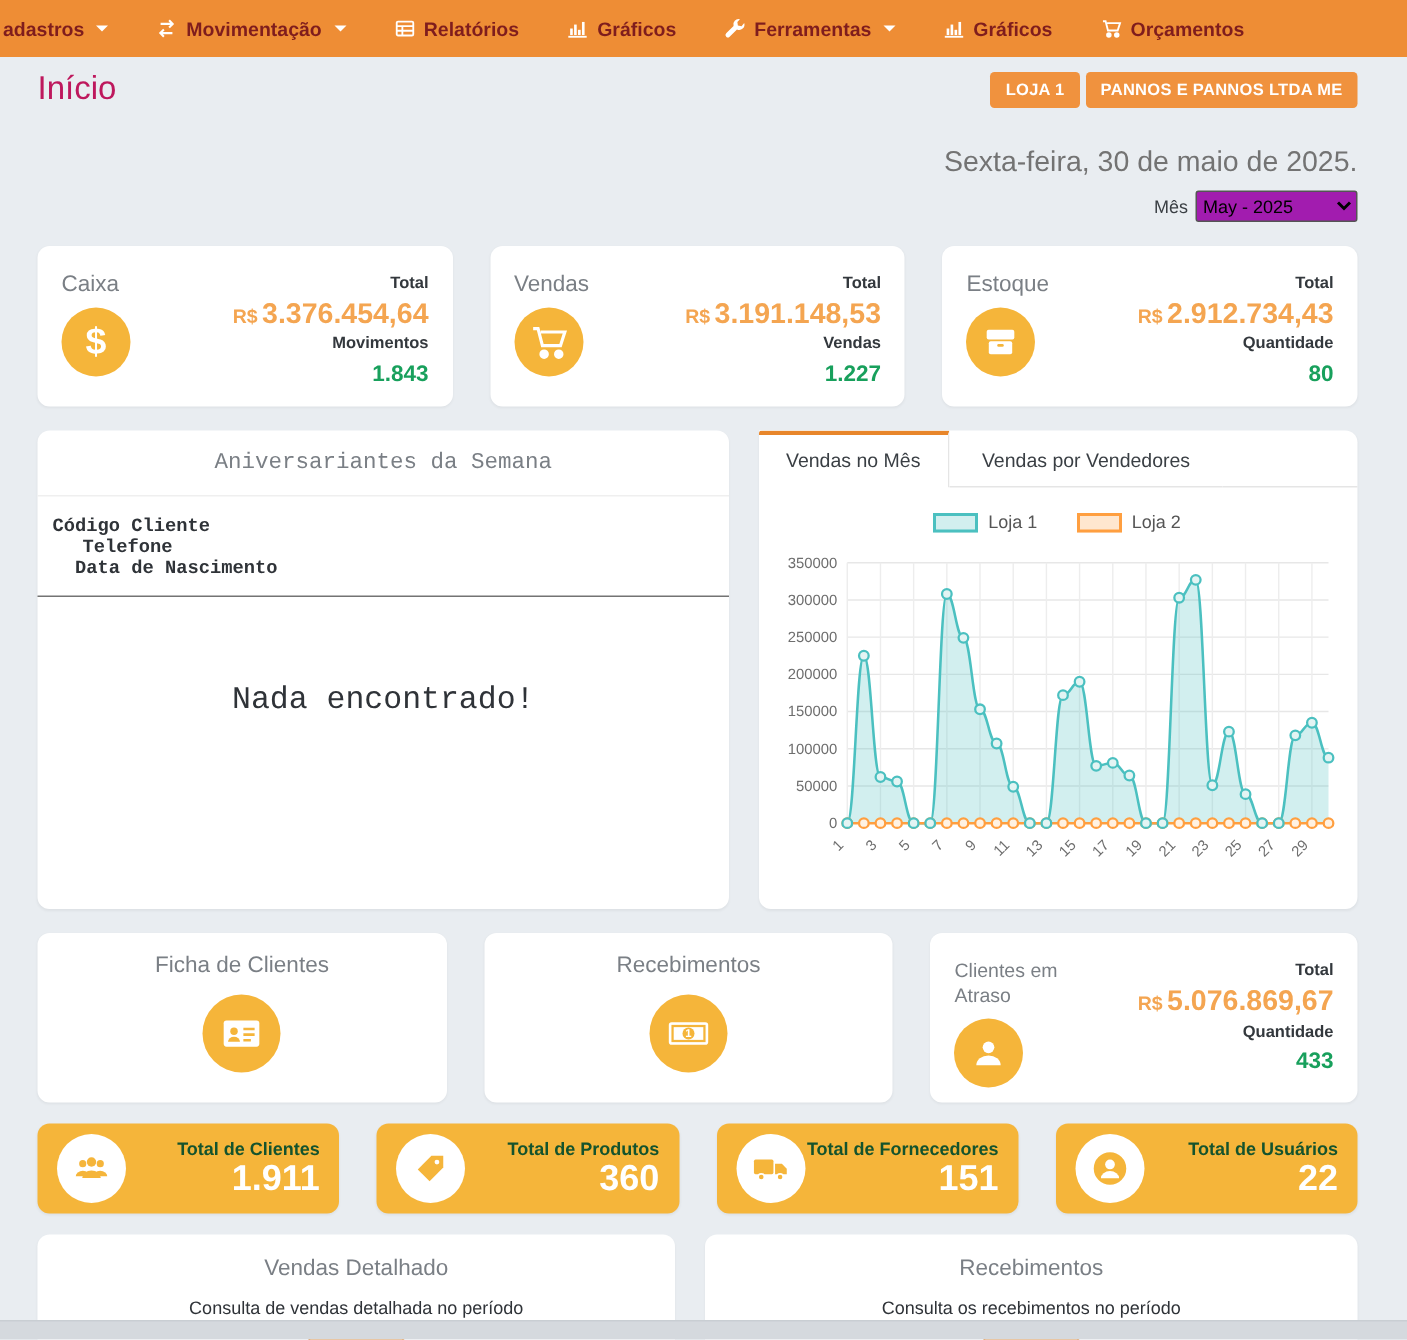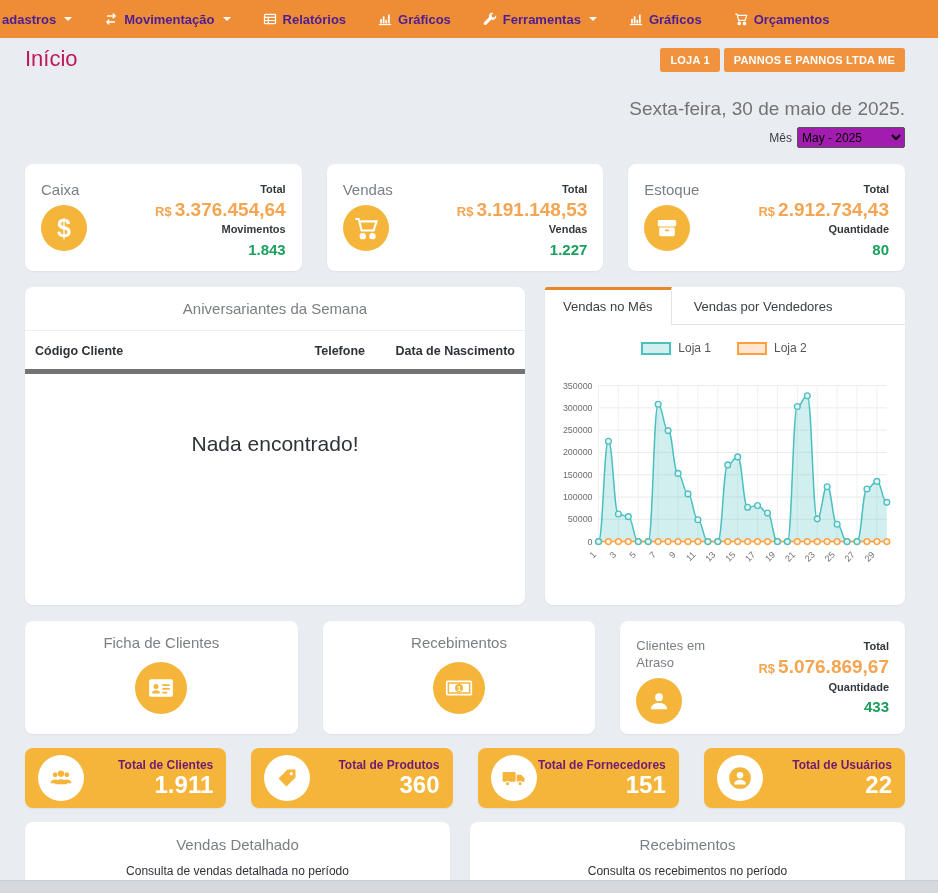--- a/index.html
+++ b/index.html
@@ -1,21 +1,21 @@
 <!DOCTYPE html>
 <html><head>
 <meta charset="utf-8">
 <style>
   * { margin:0; padding:0; box-sizing:border-box; }
   html,body { width:938px; height:893px; overflow:hidden; }
   body { background:#E9EDF1; font-family:"Liberation Sans", sans-serif; color:#33383D; position:relative; }
 
   
   .navbar { height:38px; background:#EE8D35; display:flex; align-items:center; gap:32px; padding-left:2px; }
-  .nav-item { color:#4c1d95; font-size:13px; font-weight:700; display:flex; align-items:center; gap:6px; cursor:pointer; white-space:nowrap; }
+  .nav-item { color:#7f1d1d; font-size:13px; font-weight:700; display:flex; align-items:center; gap:6px; cursor:pointer; white-space:nowrap; }
   .nav-item svg { display:block; }
   .caret { width:0; height:0; border-left:4px solid transparent; border-right:4px solid transparent; border-top:4px solid #fff; margin-left:2px; }
 
   
   .page { padding:0 33px 0 25px; }
   .header-row { display:flex; justify-content:space-between; align-items:flex-start; margin-top:8px; }
   .page-title { font-size:22px; color:#be185d; font-weight:400; }
   .header-right { display:flex; flex-direction:column; align-items:flex-end; }
   .store-buttons { display:flex; gap:4px; margin-top:2px; }
   .store-btn { background:#F0923E; color:#fff; font-size:11px; font-weight:700; border:none; border-radius:3px; padding:6px 10px; cursor:pointer; letter-spacing:.2px; }
@@ -37,23 +37,23 @@
   .icon-circle .dollar { color:#fff; font-size:25px; font-weight:700; }
   .sc-right { margin-left:auto; display:flex; flex-direction:column; align-items:flex-end; }
   .sc-cap { font-size:11px; font-weight:700; color:#33383D; line-height:1.6; }
   .sc-amount { color:#F4A551; font-weight:700; line-height:1.2; }
   .sc-amount .rs { font-size:13px; margin-right:3px; }
   .sc-amount .amt { font-size:19px; }
   .sc-count { font-size:15px; font-weight:700; color:#18A05C; line-height:1.5; }
 
   
   .row-mid { margin-top:16px; gap:20px; }
-  .birthday-card { width:500px; min-height:318px; }
+  .birthday-card { width:461px; min-height:318px;font-family:Liberation Mono, monospace; }
   .panel-title { text-align:center; font-size:15px; color:#7A7F85; padding:13px 10px; border-bottom:1px solid #EFEFEF; }
-  .bt-head { display:flex; padding:13px 10px 11px; border-bottom:5px solid #737373; font-size:12.5px; font-weight:700; color:#2F3338; }
+  .bt-head { display:flex; padding:13px 10px 11px; border-bottom:1px solid #737373; font-size:12.5px; font-weight:700; color:#2F3338;flex-direction:column; }
   .bt-col1 { flex:1; text-align:left; }
   .bt-col2 { width:80px; text-align:right; }
   .bt-col3 { width:150px; text-align:right; }
   .empty-msg { text-align:center; font-size:21px; color:#2F3338; margin-top:58px; }
 
   .chart-card { flex:1; min-height:312px; border-top-left-radius:0; }
   .tab-row { display:flex; align-items:stretch; }
   .tab { font-size:13px; color:#3A3F44; cursor:pointer; white-space:nowrap; }
   .tab.active { border-top:3px solid #E8862B; border-right:1px solid #E5E5E5; padding:9px 18px 10px; border-top-left-radius:2px; }
   .tab.inactive { padding:12px 22px 10px; border-bottom:1px solid #E5E5E5; }
@@ -67,21 +67,21 @@
   .row-actions { margin-top:16px; }
   .action-card { flex:1; min-height:103px; padding:13px 10px; text-align:center; }
   .ac-title { font-size:15px; color:#7A7F85; }
   .action-card .icon-circle { width:52px; height:52px; margin:11px auto 0; }
 
   
   .row-tiles { margin-top:14px; }
   .tile { flex:1; background:#F5B53A; border-radius:8px; height:60px; display:flex; align-items:center; padding:0 13px; box-shadow:0 1px 2px rgba(0,0,0,.06); cursor:pointer; }
   .tile-circle { width:46px; height:46px; border-radius:50%; background:#fff; display:flex; align-items:center; justify-content:center; }
   .tile-right { margin-left:auto; text-align:right; }
-  .tile-label { color:#701a75; font-size:12px; font-weight:700; }
+  .tile-label { color:#14532d; font-size:12px; font-weight:700; }
   .tile-value { color:#fff; font-size:24px; font-weight:700; line-height:1.1; }
 
   
   .row-bottom { margin-top:14px; gap:20px; }
   .bottom-panel { background:linear-gradient(#fff 68%, #EDEFF2); border-radius:8px; box-shadow:0 1px 2px rgba(0,0,0,.05); text-align:center; padding:14px 10px 16px; min-height:97px; }
   .bp-left { width:425px; }
   .bp-right { flex:1; }
   .bp-title { font-size:15px; color:#7A7F85; }
   .bp-desc { font-size:12px; color:#2F3338; margin:11px 0 12px; }
   .exibir-btn { background:#E8872B; border:1px solid #DA7A1F; color:#fff; font-size:12px; font-weight:700; border-radius:4px; padding:7px 15px; cursor:pointer; font-family:"Liberation Sans", sans-serif; }

